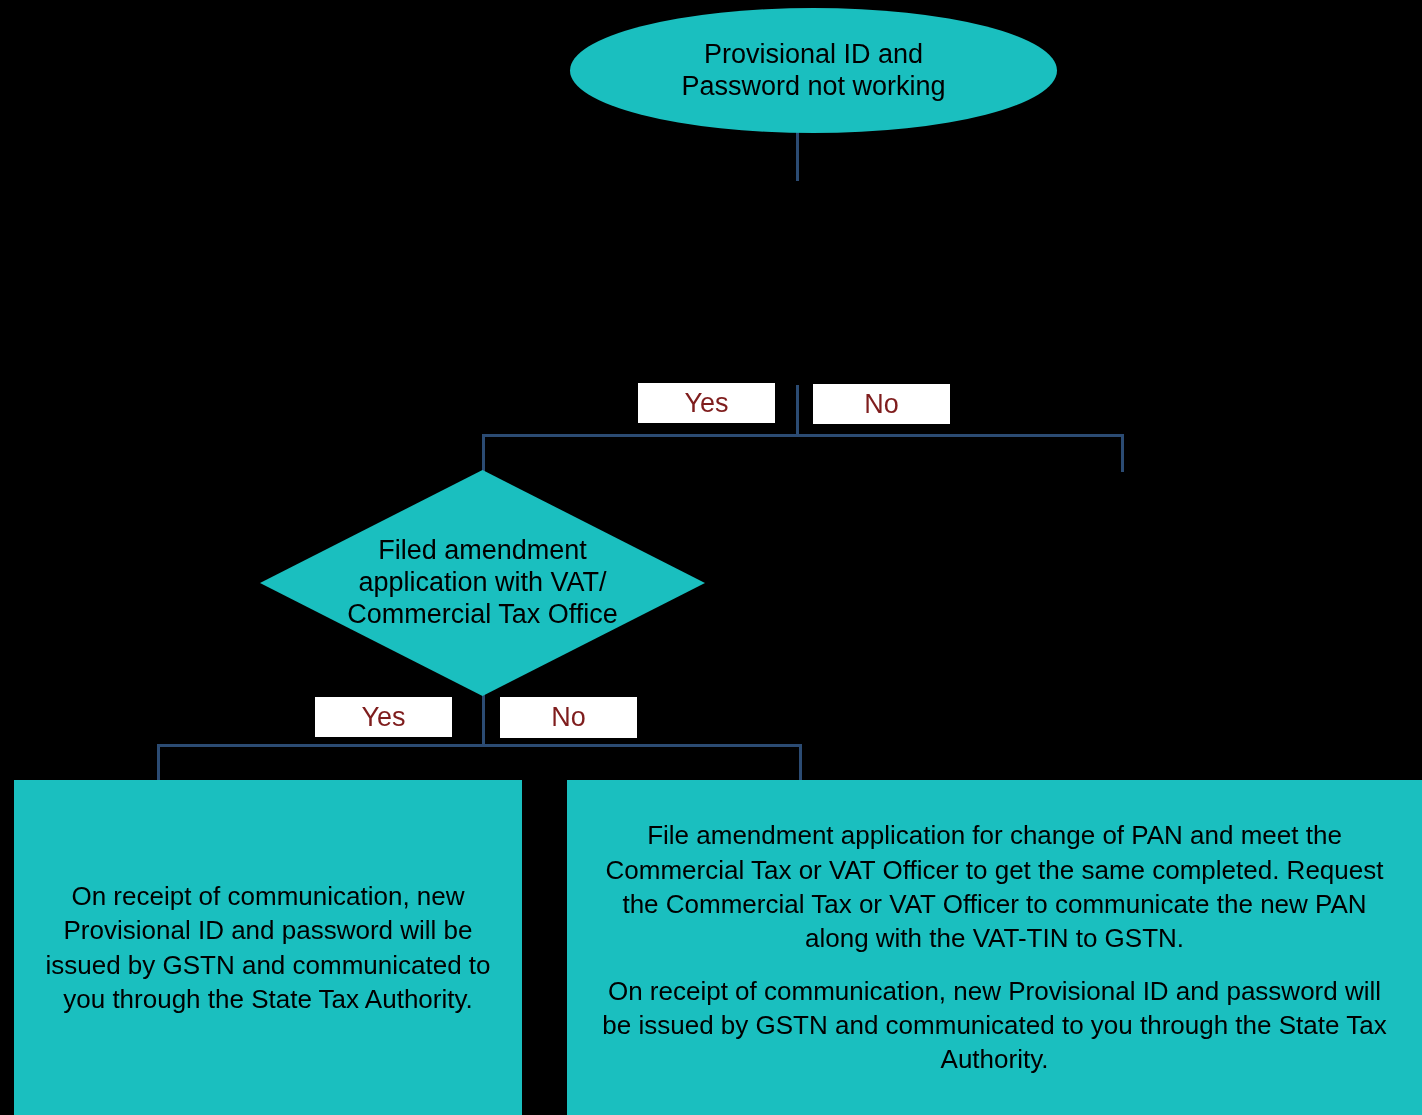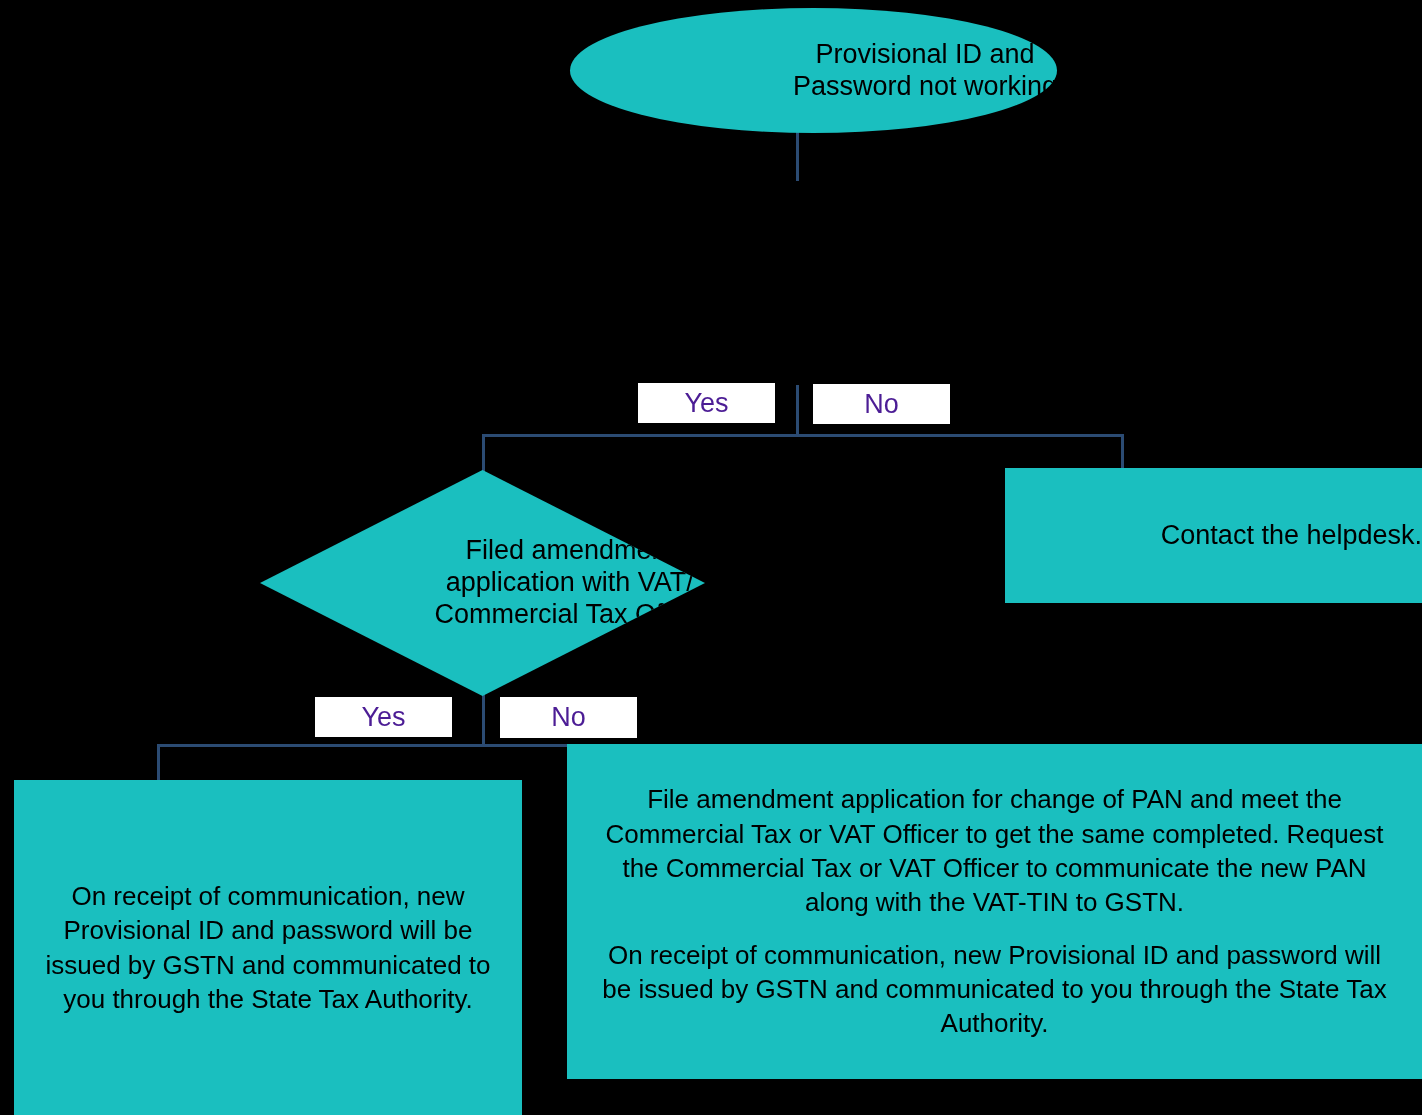--- a/index.html
+++ b/index.html
@@ -23,40 +23,40 @@
   .connector {
     position: absolute;
     background: var(--connector, #2B4B73);
     z-index: 1;
   }
   .shape {
     position: absolute;
     background: var(--shape-fill, #1ABFBF);
     display: flex;
     align-items: center;
-    justify-content: flex-end;
+    justify-content: center;
     text-align: center;
     z-index: 2;
   }
   .ellipse { border-radius: 50%; }
   .diamond { clip-path: polygon(50% 0%, 100% 50%, 50% 100%, 0% 50%); }
   .shape-text {
     white-space: pre-line;
     font-size: 27px;
     line-height: 1.18;
   }
   .branch-label {
     position: absolute;
     background: var(--label-background, #FFFFFF);
     display: flex;
     align-items: center;
     justify-content: center;
     font-size: 27px;
     z-index: 3;
-    color: #4c1d95;
+    color: #7f1d1d;
   }
   .outcome {
     position: absolute;
     background: var(--shape-fill, #1ABFBF);
     display: flex;
     flex-direction: column;
     align-items: center;
     justify-content: center;
     gap: 18px;
     z-index: 2;
@@ -89,35 +89,32 @@
 
   <div class="shape ellipse" style="left:570px; top:8px; width:487px; height:125px;">
     <div class="shape-text" style="max-width:300px;">Provisional ID and
 Password not working</div>
   </div>
 
 
   <div class="branch-label" style="left:638px; top:383px; width:137px; height:40px;">Yes</div>
   <div class="branch-label" style="left:813px; top:384px; width:137px; height:40px;">No</div>
 
-  <div class="shape" style="left:1005px; top:468px; width:417px; height:135px;">
-    <div class="shape-text">Contact the helpdesk.</div>
-  </div>
 
   <div class="shape diamond" style="left:260px; top:470px; width:445px; height:226px;">
     <div class="shape-text" style="max-width:300px;">Filed amendment
 application with VAT/
 Commercial Tax Office</div>
   </div>
 
   <div class="branch-label" style="left:315px; top:697px; width:137px; height:40px;">Yes</div>
   <div class="branch-label" style="left:500px; top:697px; width:137px; height:41px;">No</div>
 
   <div class="outcome" style="left:14px; top:780px; width:508px; height:335px;">
     <p class="p-narrow">On receipt of communication, new Provisional ID and password will be issued by GSTN and communicated to you through the State Tax Authority.</p>
   </div>
 
-  <div class="outcome" style="left:567px; top:744px; width:855px; height:335px;">
+  <div class="outcome" style="left:567px; top:780px; width:855px; height:335px;">
     <p class="p-wide">File amendment application for change of PAN and meet the Commercial Tax or VAT Officer to get the same completed. Request the Commercial Tax or VAT Officer to communicate the new PAN along with the VAT-TIN to GSTN.</p>
     <p class="p-wide">On receipt of communication, new Provisional ID and password will be issued by GSTN and communicated to you through the State Tax Authority.</p>
   </div>
 
 </div>
 
 </body></html>

